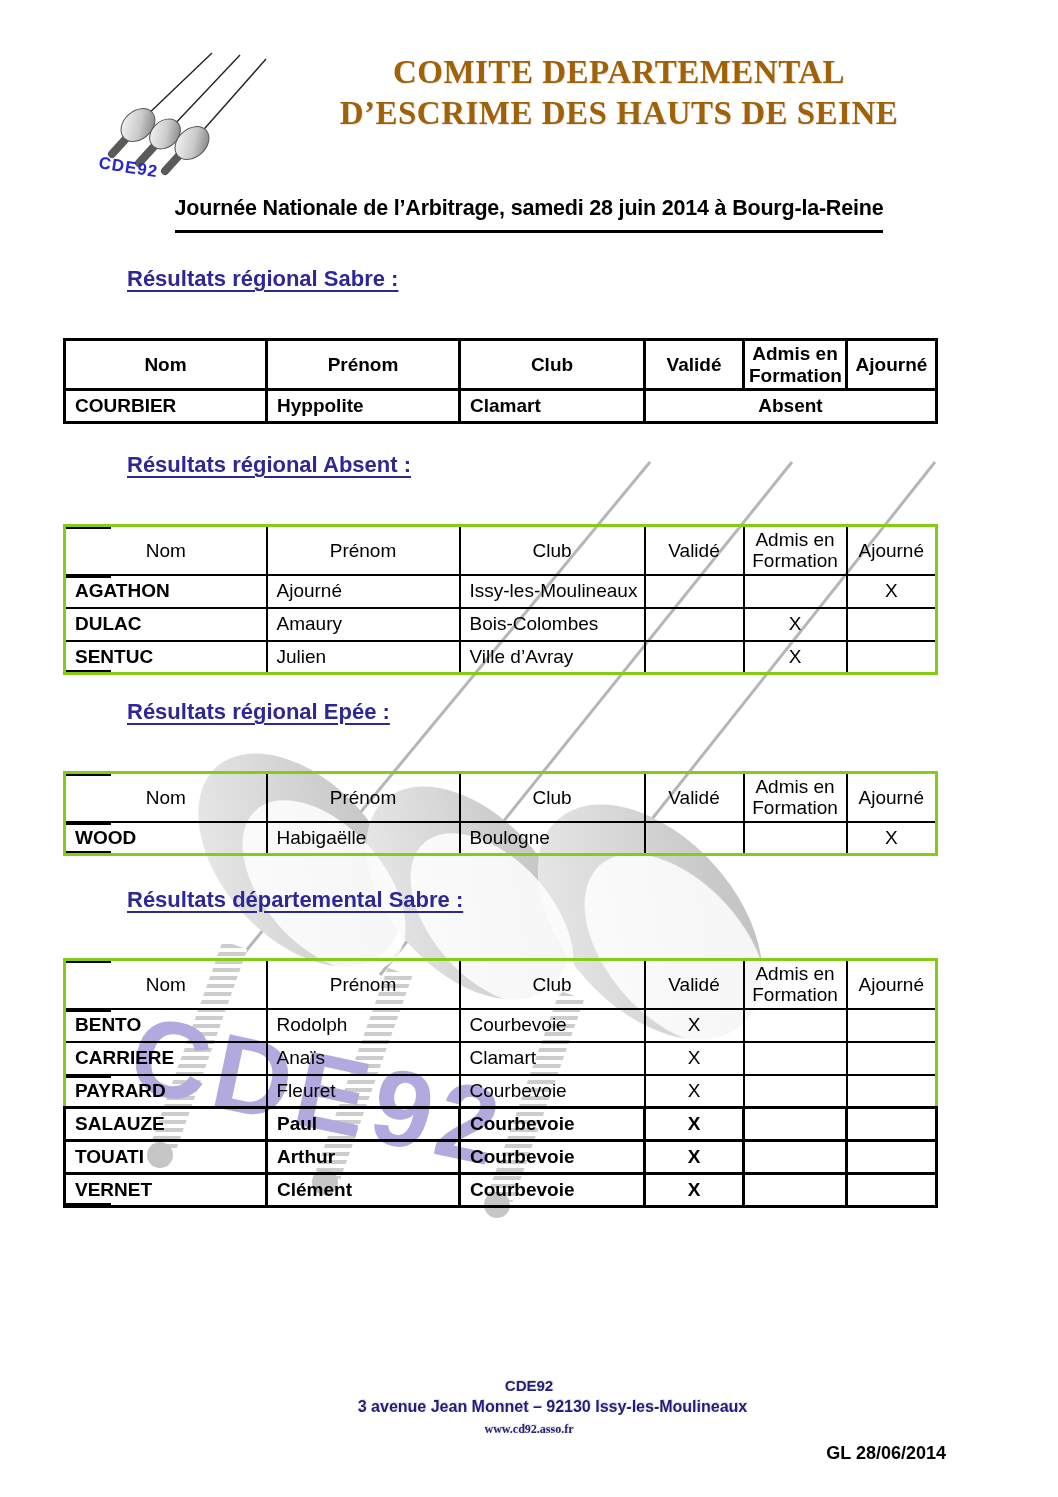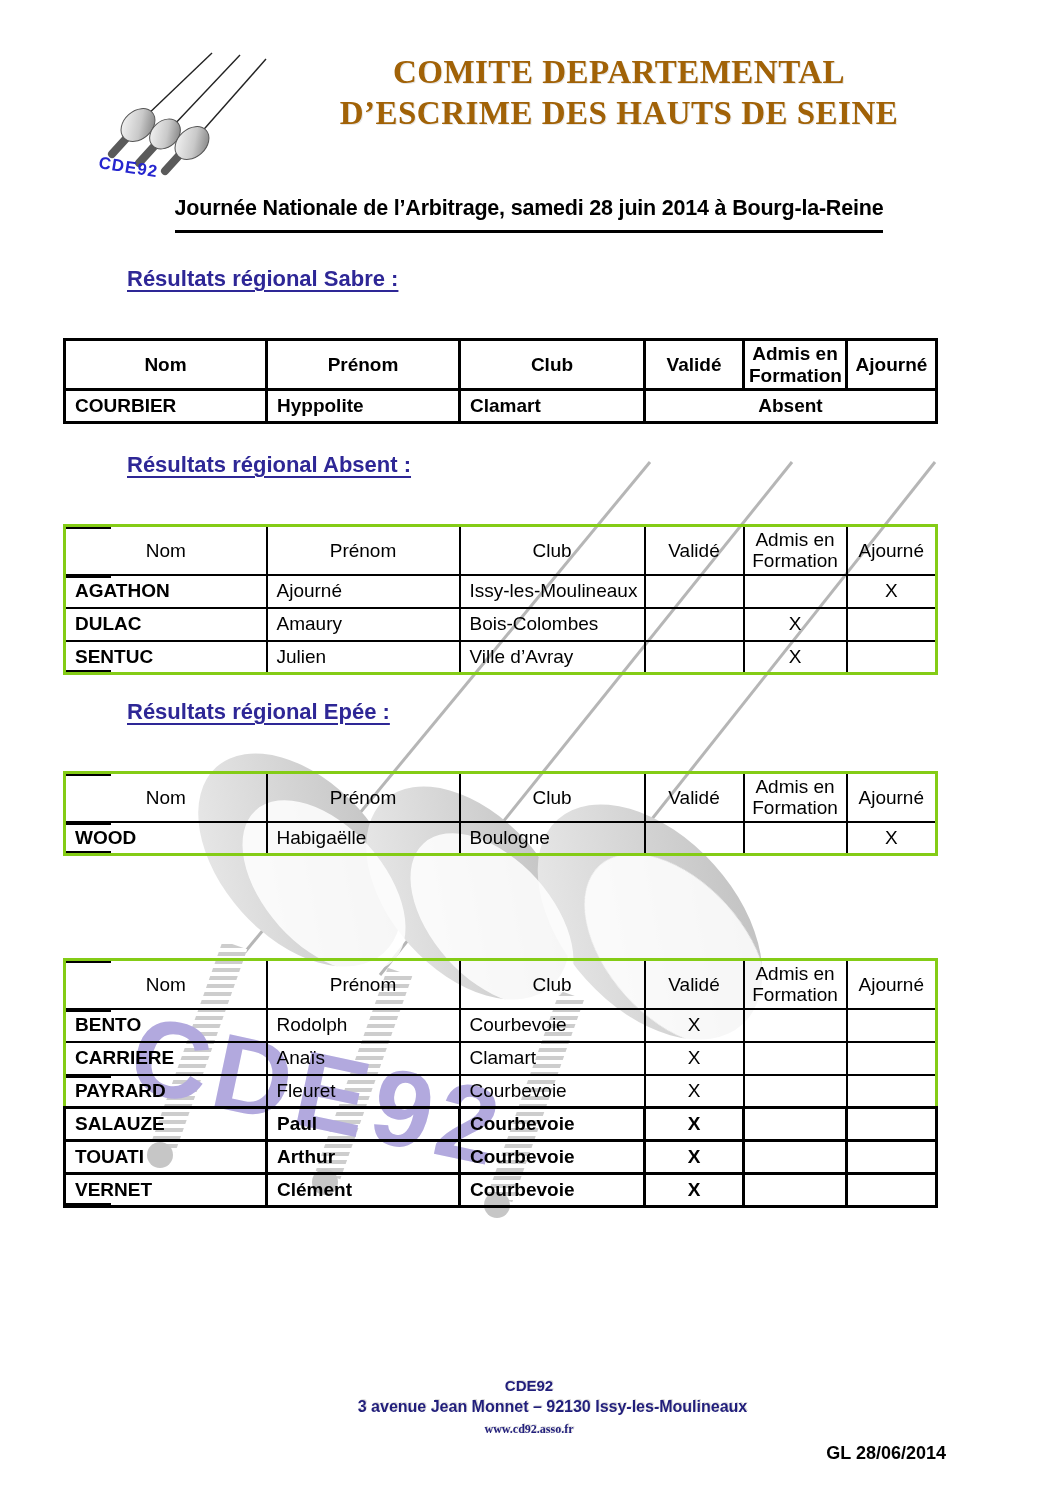--- a/index.html
+++ b/index.html
@@ -136,20 +136,21 @@
     <div>D’ESCRIME DES HAUTS DE SEINE</div>
   </div>
 
   <div class="doc-title">
     <span>Journée Nationale de l’Arbitrage, samedi 28 juin 2014 à Bourg-la-Reine</span>
   </div>
 
   <h2 class="shead sh1">Résultats régional Sabre :</h2>
   <h2 class="shead sh2">Résultats régional Absent :</h2>
   <h2 class="shead sh3">Résultats régional Epée :</h2>
+  <h2 class="shead sh4">Résultats départemental  Sabre :</h2>
 
   <table class="tbl t1">
     <colgroup>
         <col style="width:202px">
         <col style="width:193px">
         <col style="width:185px">
         <col style="width:99px">
         <col style="width:103px">
         <col style="width:90px">
       </colgroup>

